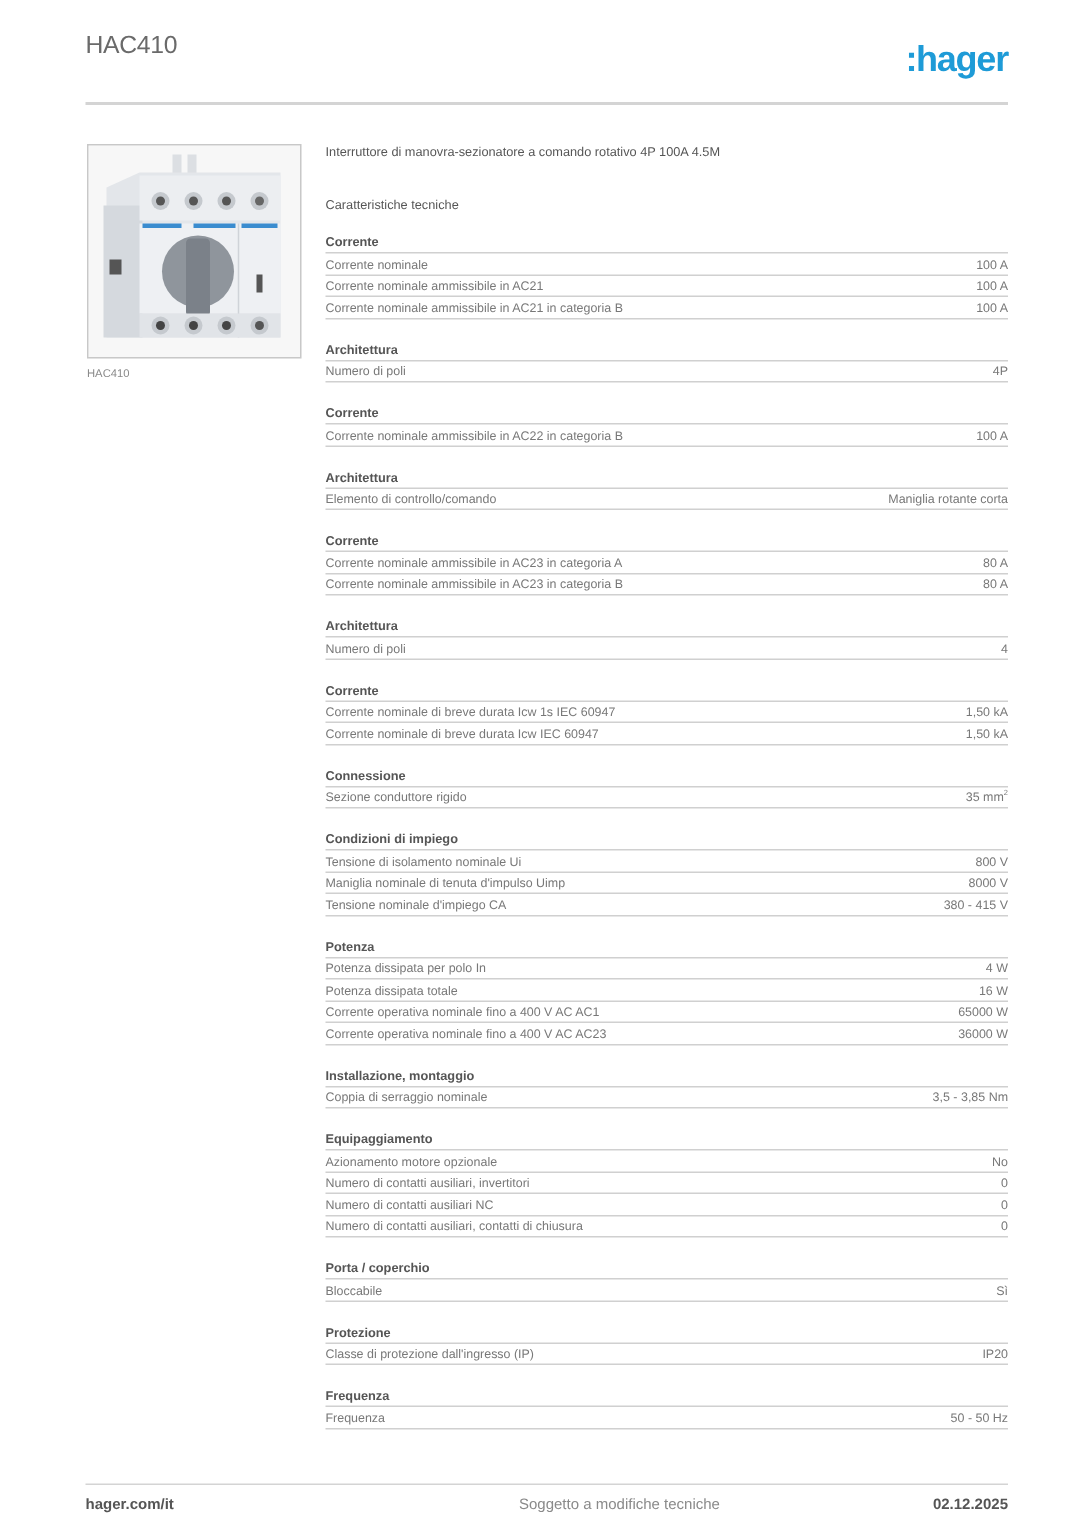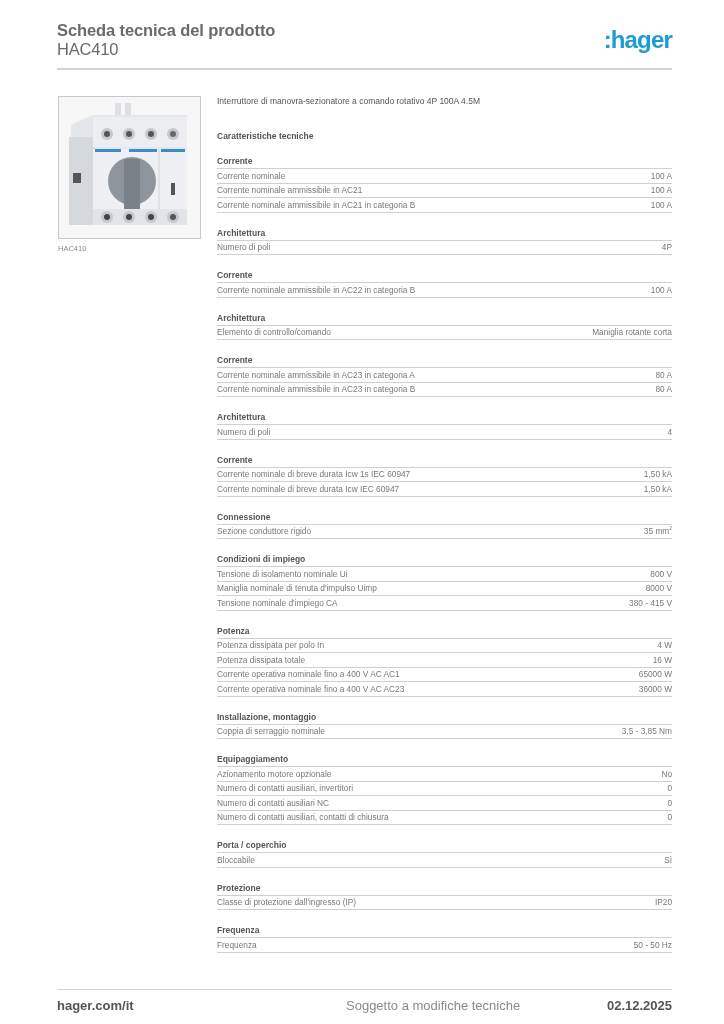--- a/index.html
+++ b/index.html
@@ -11,41 +11,40 @@
     .header-code { font-size: 16.5px; color: #6a6a6a; line-height: 18px; letter-spacing: -0.2px; }
     .logo { position: absolute; right: 0; top: 6px; font-size: 24px; font-weight: bold; color: #1e9bd7; letter-spacing: -0.8px; line-height: 26px; }
     .logo .colon { letter-spacing: -1px; }
     .header-rule { position: absolute; left: 57px; top: 68px; width: 615px; height: 2px; background: #d4d4d4; }
 
     .product-image { position: absolute; left: 58px; top: 96px; width: 143px; height: 143px; border: 1px solid #c8c8c8; background: #fafafa; overflow: hidden; }
     .image-caption { position: absolute; left: 58px; top: 244px; font-size: 7.5px; color: #8a8a8a; }
 
     .main { position: absolute; left: 217px; top: 96px; width: 455px; }
     .product-desc { font-size: 8.5px; font-weight: normal; color: #555; line-height: 10px; }
-    .section-main-title { margin-top: 25px; font-size: 8.5px; font-weight: bold; color: #555; line-height: 10px; }
+    .section-main-title { margin-top: 25px; font-size: 8.5px; font-weight: normal; color: #555; line-height: 10px; }
 
     .group { margin-top: 15px; }
     .group:first-of-type { margin-top: 15px; }
     .group-title { font-size: 8.5px; font-weight: bold; color: #555; line-height: 11px; padding-bottom: 1px; border-bottom: 1.5px solid #d0d0d0; }
     .row { display: flex; justify-content: space-between; align-items: center; height: 14.5px; border-bottom: 1.5px solid #d0d0d0; font-size: 8.3px; color: #787878; }
     .row .label { white-space: nowrap; }
     .row .value { white-space: nowrap; text-align: center; }
     sup { font-size: 5px; vertical-align: super; line-height: 0; }
 
     .footer-rule { position: absolute; left: 57px; top: 989px; width: 615px; height: 1px; background: #d4d4d4; }
-    .footer { position: absolute; left: 57px; top: 998px; width: 615px; display: flex; justify-content: space-between; font-size: 13px; }
+    .footer { position: absolute; left: 57px; top: 998px; width: 615px; display: flex; justify-content: space-between; font-size: 10px; }
     .footer-left { font-weight: bold; color: #555; }
     .footer-center { color: #8a8a8a; position: absolute; left: 256px; padding-left: 33px; }
     .footer-right { font-weight: bold; color: #555; }
   </style>
 </head>
 <body>
 
 <div class="header">
-  <div class="header-title">Scheda tecnica del prodotto</div>
   <div class="header-code">HAC410</div>
   <div class="logo"><span class="colon">:</span><span>hager</span></div>
 </div>
 <div class="header-rule"></div>
 
 <div class="product-image">
   <svg width="143" height="143" viewBox="0 0 143 143">
     <rect x="0" y="0" width="143" height="143" fill="#f7f7f7"></rect>
 
     <rect x="56" y="6" width="6" height="14" fill="#dcdfe3"></rect>

